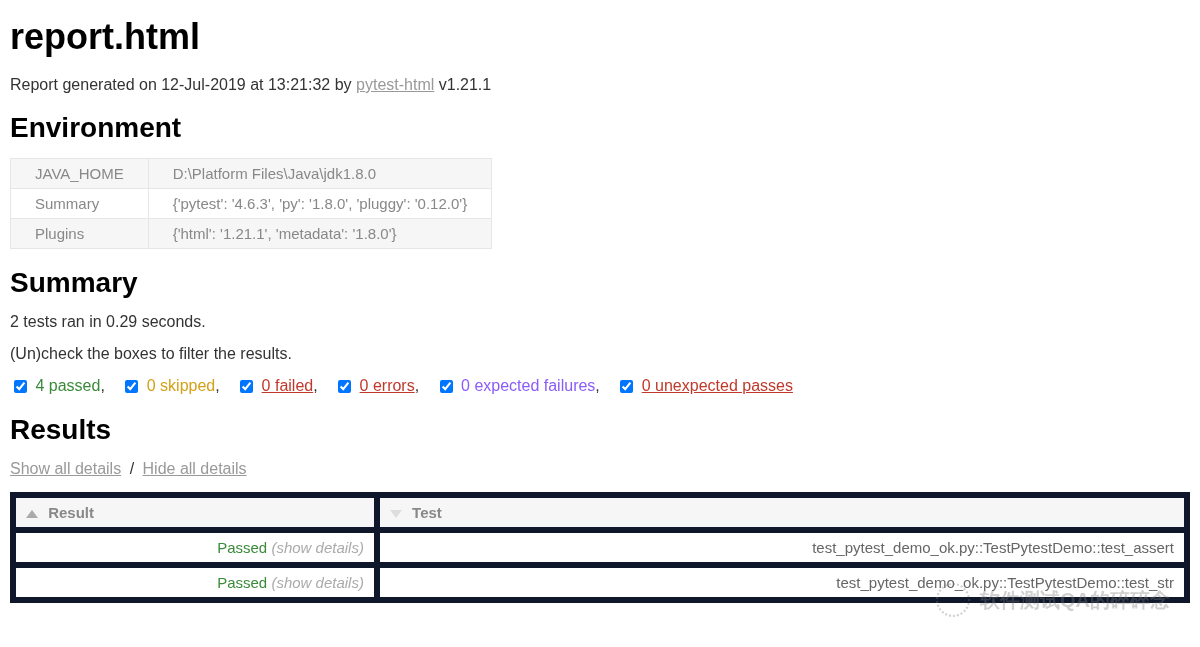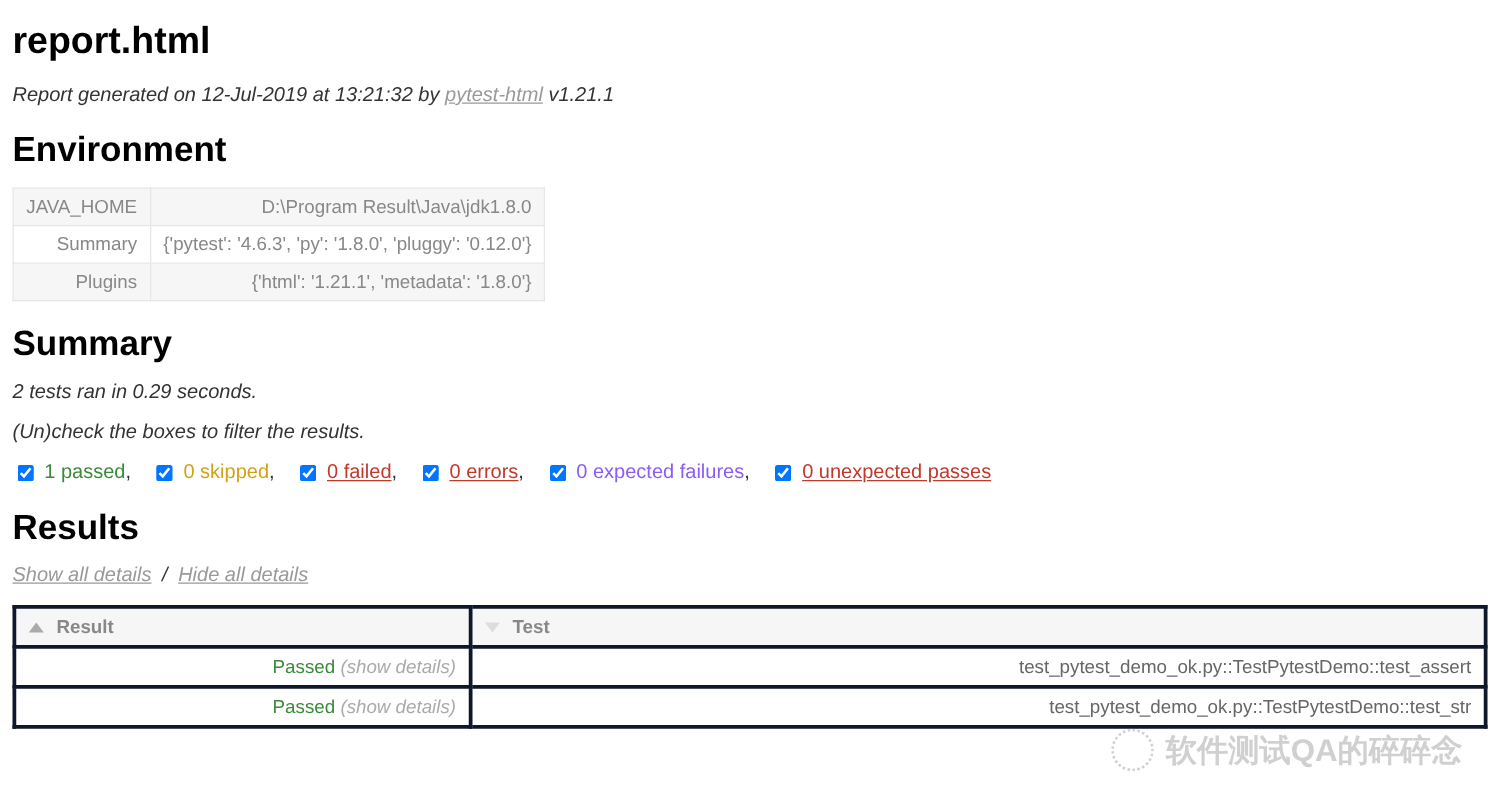--- a/index.html
+++ b/index.html
@@ -4,35 +4,34 @@
 <style>
   * { box-sizing: border-box; }
   body {
     font-family: -apple-system, BlinkMacSystemFont, "Segoe UI", Helvetica, Arial, sans-serif;
     margin: 0;
     padding: 6px 10px;
     color: #333;
     font-size: 16px;
     background: #fff;
   }
-  h1 { font-size: 30px; font-weight: bold; margin: 10px 0 18px 0; color: #000; }
+  h1 { font-size: 36px; font-weight: bold; margin: 10px 0 18px 0; color: #000; }
   h2 { font-size: 28px; font-weight: bold; margin: 18px 0 14px 0; color: #000; }
-  p { margin: 14px 0; color: #333; font-style: italic; }
+  p { margin: 14px 0; color: #333; }
   a.link { color: #999; text-decoration: underline; }
 
   table.env {
     border-collapse: collapse;
     margin-top: 6px;
   }
   table.env td {
     border: 1px solid #e6e6e6;
-    padding: 6px 10px;
+    padding: 6px 24px;
     color: #888;
     font-size: 15px;
-    text-align: right;
   }
   table.env tr:nth-child(odd) td { background: #f6f6f6; }
   table.env tr:nth-child(even) td { background: #fff; }
   table.env td.key { min-width: 100px; }
 
   .filters { margin: 14px 0; }
   .filter-item { display: inline-block; margin-right: 12px; }
   .filter-item input { vertical-align: middle; margin-right: 4px; }
   .comma { color: #333; }
   .passed { color: #3a8a3a; }
@@ -45,21 +44,21 @@
   .sep { color: #333; margin: 0 4px; }
 
   table.results {
     border-collapse: collapse;
     width: 100%;
     max-width: 1180px;
     margin-top: 6px;
     font-size: 15px;
   }
   table.results th, table.results td {
-    border: 3px solid #0f172a;
+    border: 6px solid #0f172a;
     padding: 6px 10px;
     text-align: left;
   }
   table.results th {
     background: #f6f6f6;
     color: #888;
     font-weight: bold;
   }
   table.results td { color: #666; text-align: right; }
   .sort-arrow {
@@ -74,21 +73,21 @@
   .sort-down { border-top: 8px solid #ddd; }
   .result-pass { color: #3a8a3a; font-weight: normal; }
   .show-details { color: #aaa; font-style: italic; }
   th.col-result { width: 31%; }
 
   .watermark {
     position: fixed;
     right: 30px;
     bottom: 30px;
     color: rgba(120,120,120,0.35);
-    font-size: 25px;
+    font-size: 20px;
     font-weight: bold;
     pointer-events: none;
     display: flex;
     align-items: center;
     gap: 10px;
   }
   .watermark .wicon {
     width: 34px; height: 34px;
     border: 2px dotted rgba(120,120,120,0.35);
     border-radius: 50%;
@@ -103,42 +102,42 @@
 <p>
   <span>Report generated on </span><span>12-Jul-2019</span><span> at </span><span>13:21:32</span><span> by </span><a href="#" class="link">pytest-html</a><span> v1.21.1</span>
 </p>
 
 <h2>Environment</h2>
 
 <table class="env">
   <tbody>
     <tr>
       <td class="key">JAVA_HOME</td>
-      <td>D:\Program Result\Java\jdk1.8.0</td>
+      <td>D:\Platform Files\Java\jdk1.8.0</td>
     </tr>
     <tr>
       <td class="key">Summary</td>
       <td>{'pytest': '4.6.3', 'py': '1.8.0', 'pluggy': '0.12.0'}</td>
     </tr>
     <tr>
       <td class="key">Plugins</td>
       <td>{'html': '1.21.1', 'metadata': '1.8.0'}</td>
     </tr>
   </tbody>
 </table>
 
 <h2>Summary</h2>
 
 <p>2 tests ran in 0.29 seconds.</p>
 <p>(Un)check the boxes to filter the results.</p>
 
 <div class="filters">
   <span class="filter-item">
     <input type="checkbox" checked="" style="">
-    <span class="passed">1 passed</span><span class="comma">,</span>
+    <span class="passed">4 passed</span><span class="comma">,</span>
   </span>
   <span class="filter-item">
     <input type="checkbox" checked="" style="">
     <span class="skipped">0 skipped</span><span class="comma">,</span>
   </span>
   <span class="filter-item">
     <input type="checkbox" checked="" style="">
     <span class="failed">0 failed</span><span class="comma">,</span>
   </span>
   <span class="filter-item">

